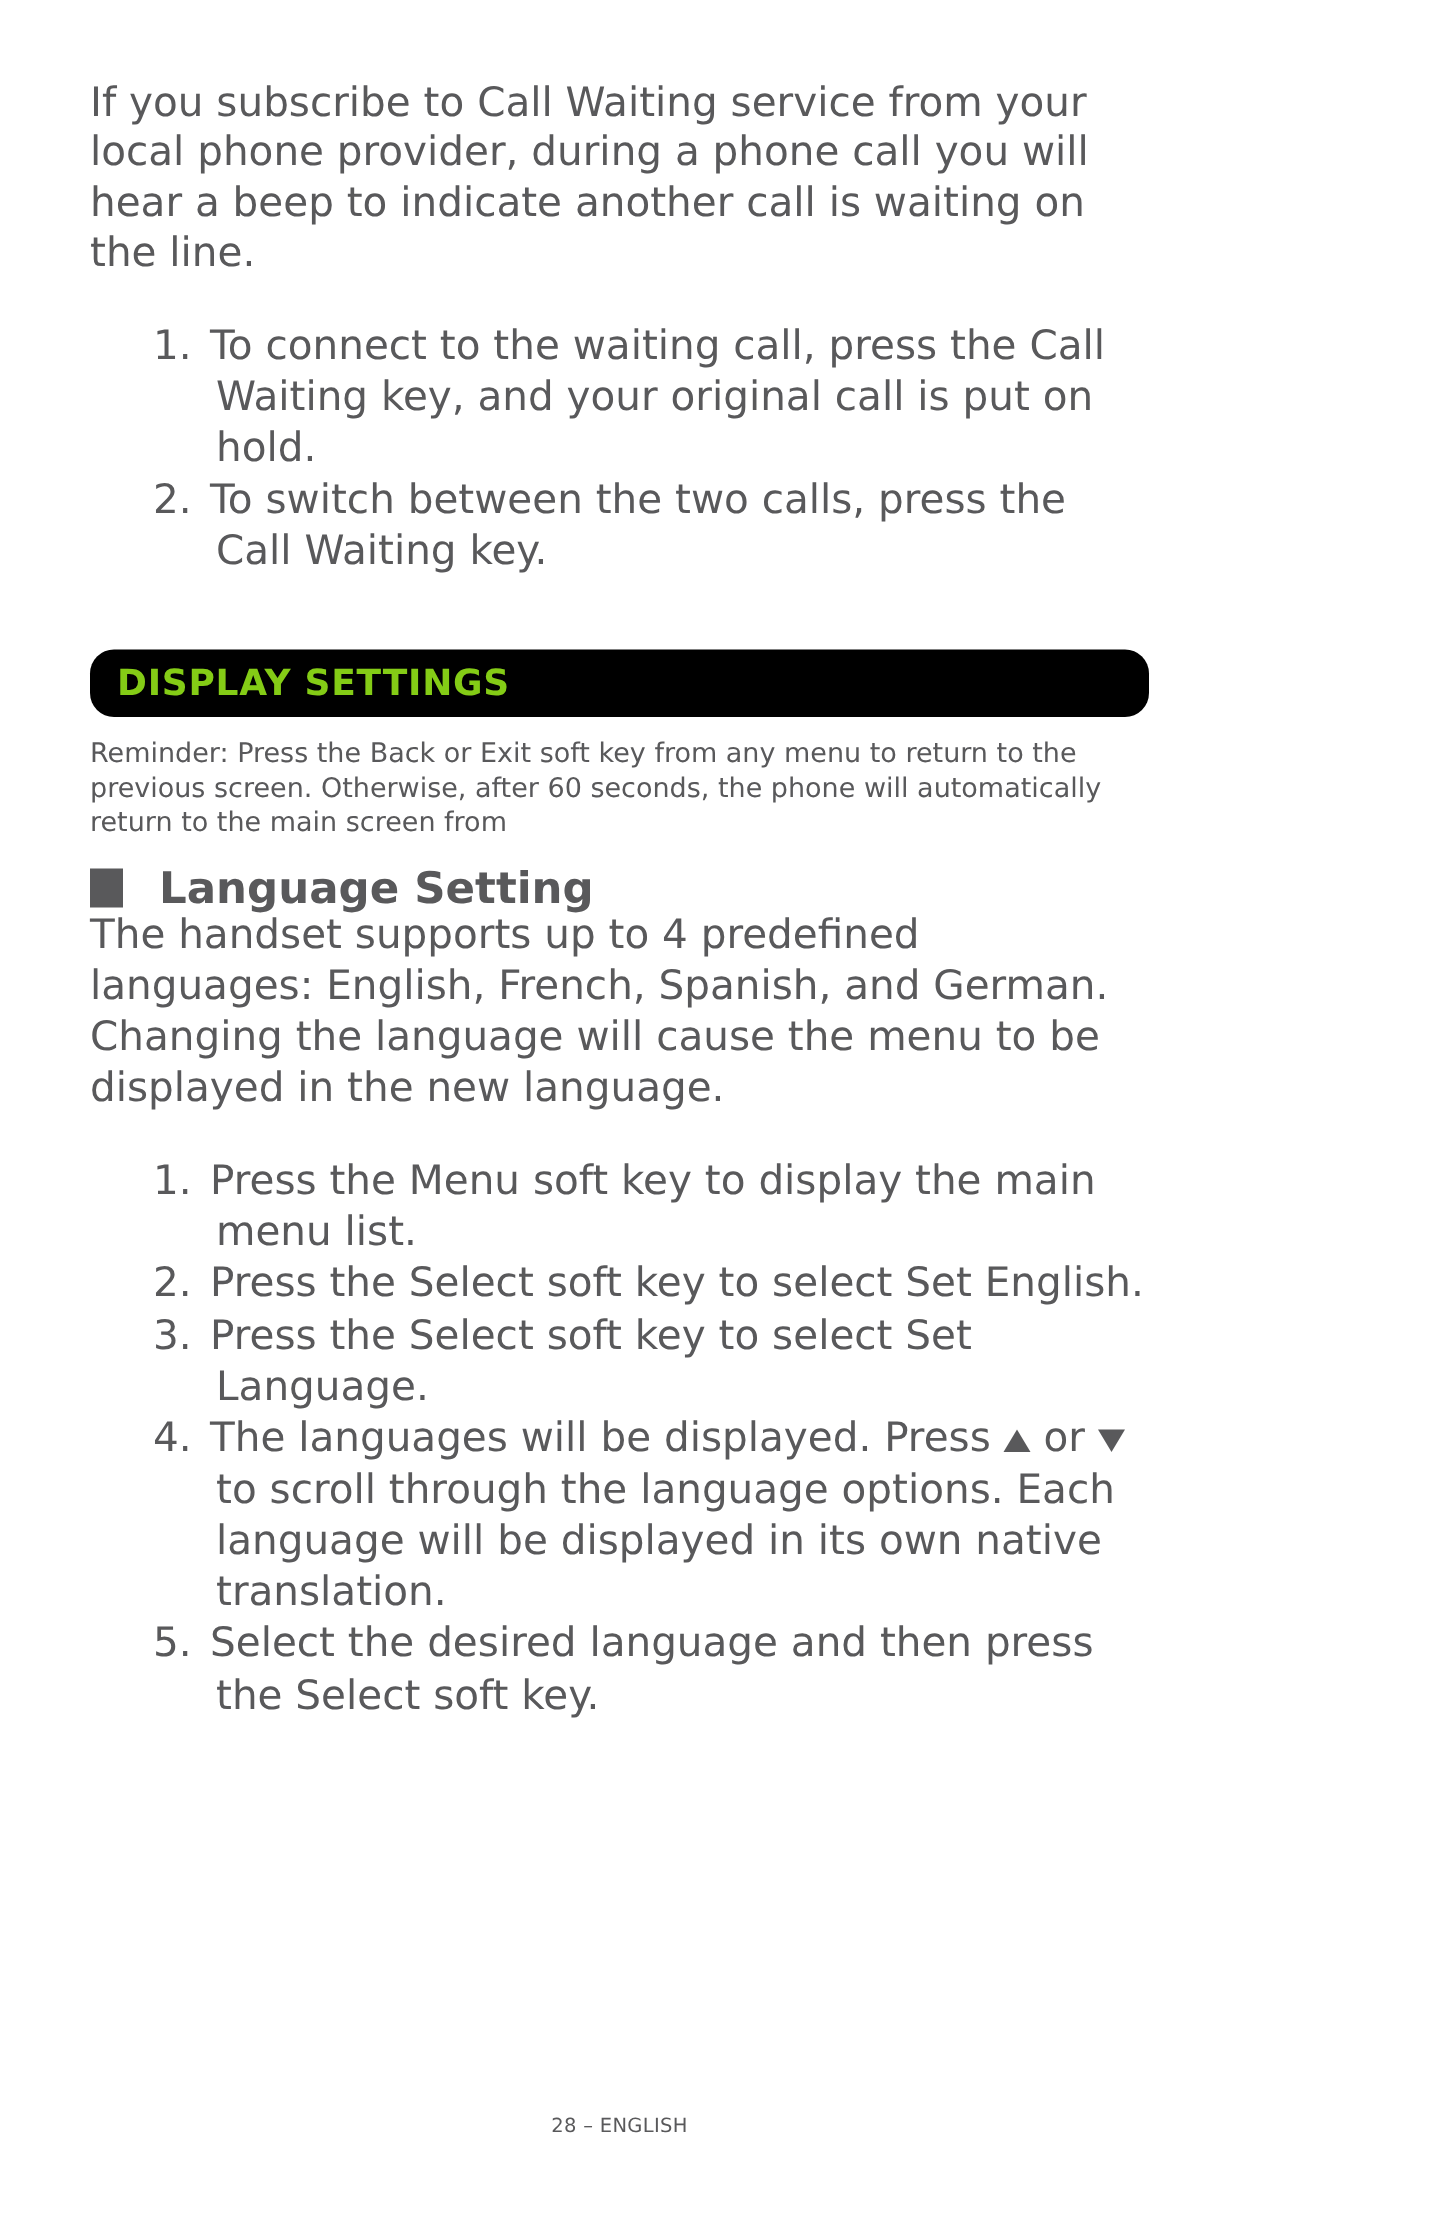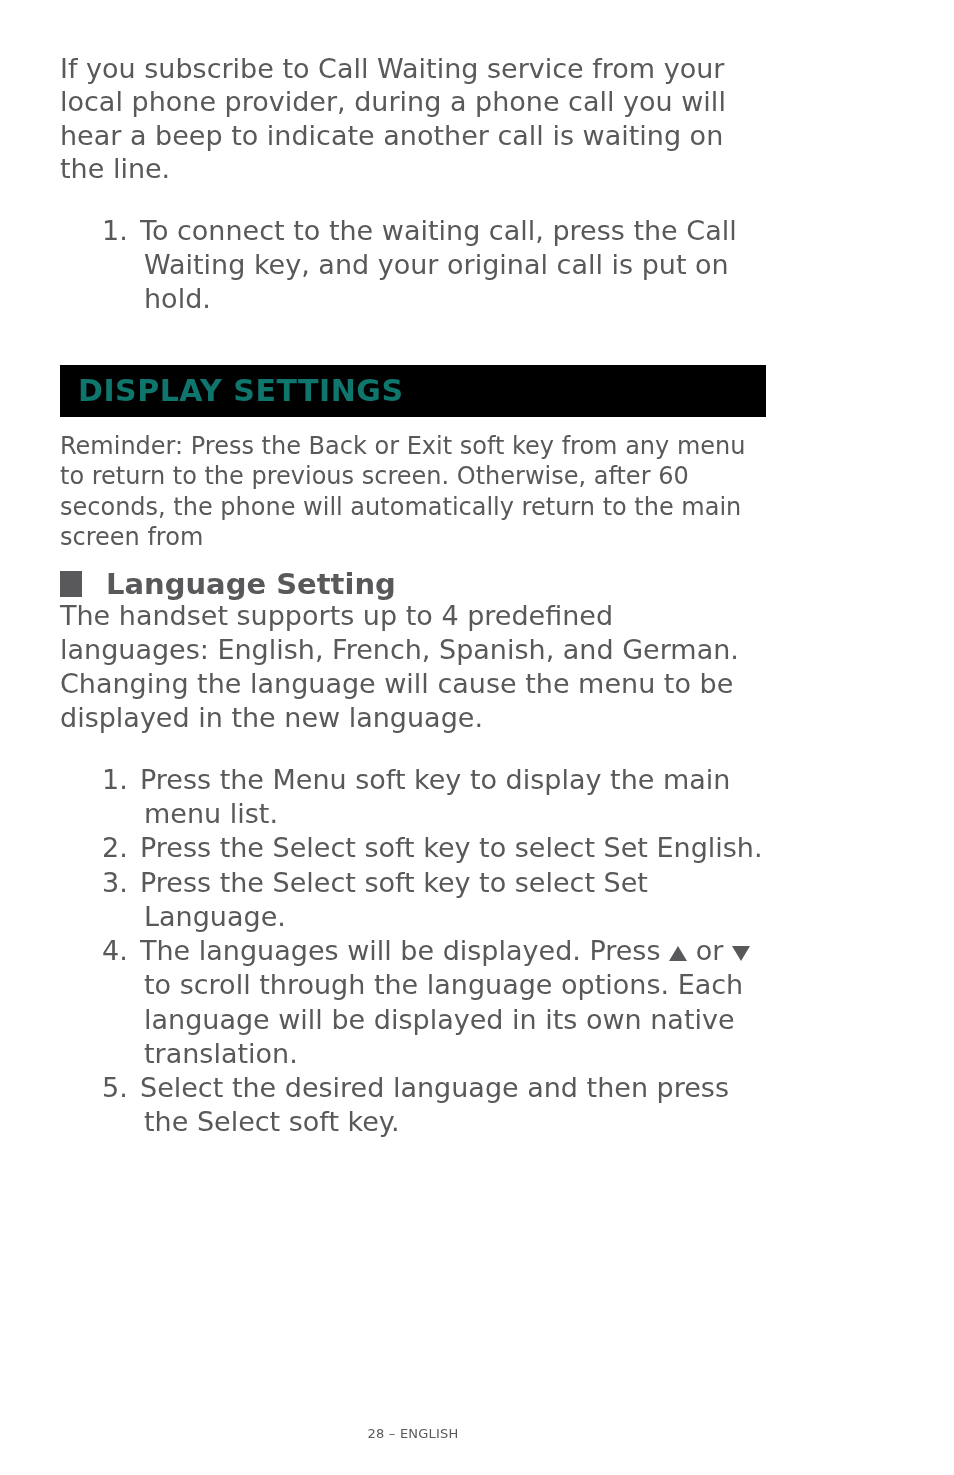--- a/index.html
+++ b/index.html
@@ -37,29 +37,30 @@
   }
   .ol .num { display: inline-block; min-width: 38px; text-indent: 0; }
   .note {
     font-size: 27px;
     line-height: 1.27;
     margin: 0 0 0 42px;
     padding: 0;
   }
   .section-bar {
     background: #000;
-    color: #0f766e;
+    color: #84cc16;
     font-weight: bold;
-    font-size: 30px;
+    font-size: 24px;
     padding: 8px 18px 9px 18px;
     margin: 48px 0 14px 0;
     letter-spacing: 0.5px;
+    border-radius: 16px;
   }
   .reminder {
-    font-size: 24px;
+    font-size: 18px;
     line-height: 1.27;
     margin: 0 0 14px 0;
   }
   .last-line {
     font-size: 27px;
     line-height: 1.5;
     margin: 0 0 22px 0;
   }
   .subhead {
     display: flex;
@@ -78,21 +79,21 @@
     font-size: 29px;
     font-weight: bold;
   }
   .sub-body {
     font-size: 27px;
     line-height: 1.26;
     margin: 0 0 28px 0;
   }
   .footer {
     position: absolute;
-    bottom: 34px;
+    bottom: 50px;
     left: 0;
     width: 100%;
     text-align: center;
     font-size: 13px;
     color: #59595b;
     letter-spacing: 0.2px;
   }
   b { font-weight: normal; }
   .tri {
     display: inline-block;
@@ -114,20 +115,23 @@
 </head>
 <body>
 
 <div class="page">
 
   <p class="intro">If you subscribe to Call Waiting service from your local phone provider, during a phone call you will hear a beep to indicate another call is waiting on the line.</p>
 
   <div class="ol">
     <p class="item">
       <span class="num">1.</span><span>To connect to the waiting call, press the </span><b>Call Waiting</b><span> key, and your original call is put on hold.</span>
+    </p>
+    <p class="item">
+      <span class="num">2.</span><span>To switch between the two calls, press the </span><b>Call Waiting</b><span> key.</span>
     </p>
   </div>
 
 
   <div class="section-bar">DISPLAY SETTINGS</div>
 
   <p class="reminder">
     <b>Reminder:</b><span> Press the </span><b>Back</b><span> or </span><b>Exit</b><span> soft key from any menu to return to the previous screen.  Otherwise, after 60 seconds, the phone will automatically return to the main screen from</span>
   </p>
 

